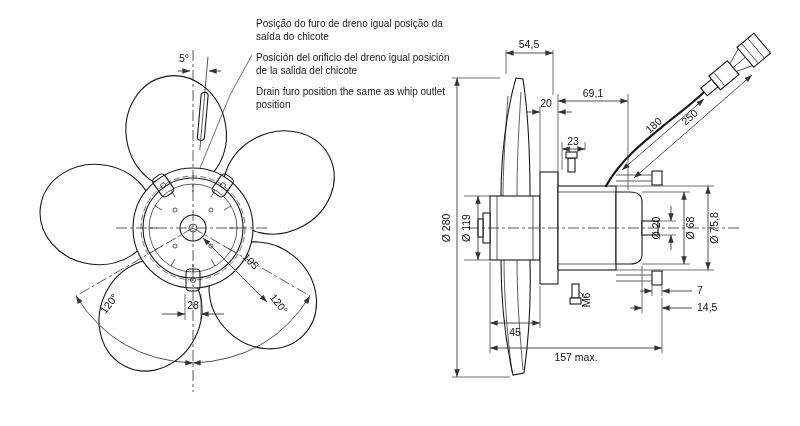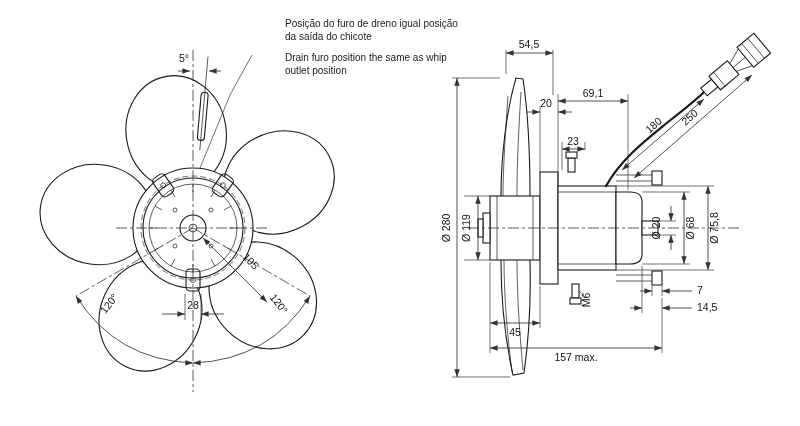--- a/index.html
+++ b/index.html
@@ -13,21 +13,21 @@
   .d  {stroke:#333;stroke-width:0.85;fill:none;}
   .e  {stroke:#333;stroke-width:0.7;fill:none;}
   .c  {stroke:#333;stroke-width:0.8;fill:none;stroke-dasharray:11 3 3 3;}
   .cbc{stroke:#333;stroke-width:0.7;fill:none;stroke-dasharray:6 3;}
   .cable{stroke:#1a1a1a;stroke-width:2.2;fill:none;stroke-linecap:round;}
   .lbl{font-family:"Liberation Sans",sans-serif;font-size:10.5px;fill:#111;text-anchor:middle;}
   .lbl.start{text-anchor:start;}
   
   .notes{position:absolute;left:256px;top:18px;width:204px;
          font-size:10px;line-height:12.5px;color:#1a1a1a;}
-  .note{margin-bottom:9px;margin-left:29px;}
+  .note{margin-bottom:9px;}
 </style>
 </head>
 <body>
 
 <div class="sheet">
 
 <svg width="800" height="426" viewBox="0 0 800 426">
   <defs>
     <marker id="ar" viewBox="0 0 10 10" refX="9.5" refY="5" markerWidth="10" markerHeight="10" orient="auto-start-reverse">
       <path d="M0.5,1.8 L9.5,5 L0.5,8.2 Z" fill="#333"></path>
@@ -304,16 +304,17 @@
 
     <g>
       <line class="d" x1="490" y1="348" x2="662" y2="348" marker-start="url(#ar)" marker-end="url(#ar)"></line>
       <text class="lbl" x="576" y="361">157 max.</text>
     </g>
   </g>
 </svg>
 
 <div class="notes">
   <div class="note">Posição do furo de dreno igual posição da saída do chicote</div>
+  <div class="note">Posición del orificio del dreno igual posición de la salida del chicote</div>
   <div class="note">Drain furo position the same as whip outlet position</div>
 </div>
 
 </div>
 
 </body></html>

